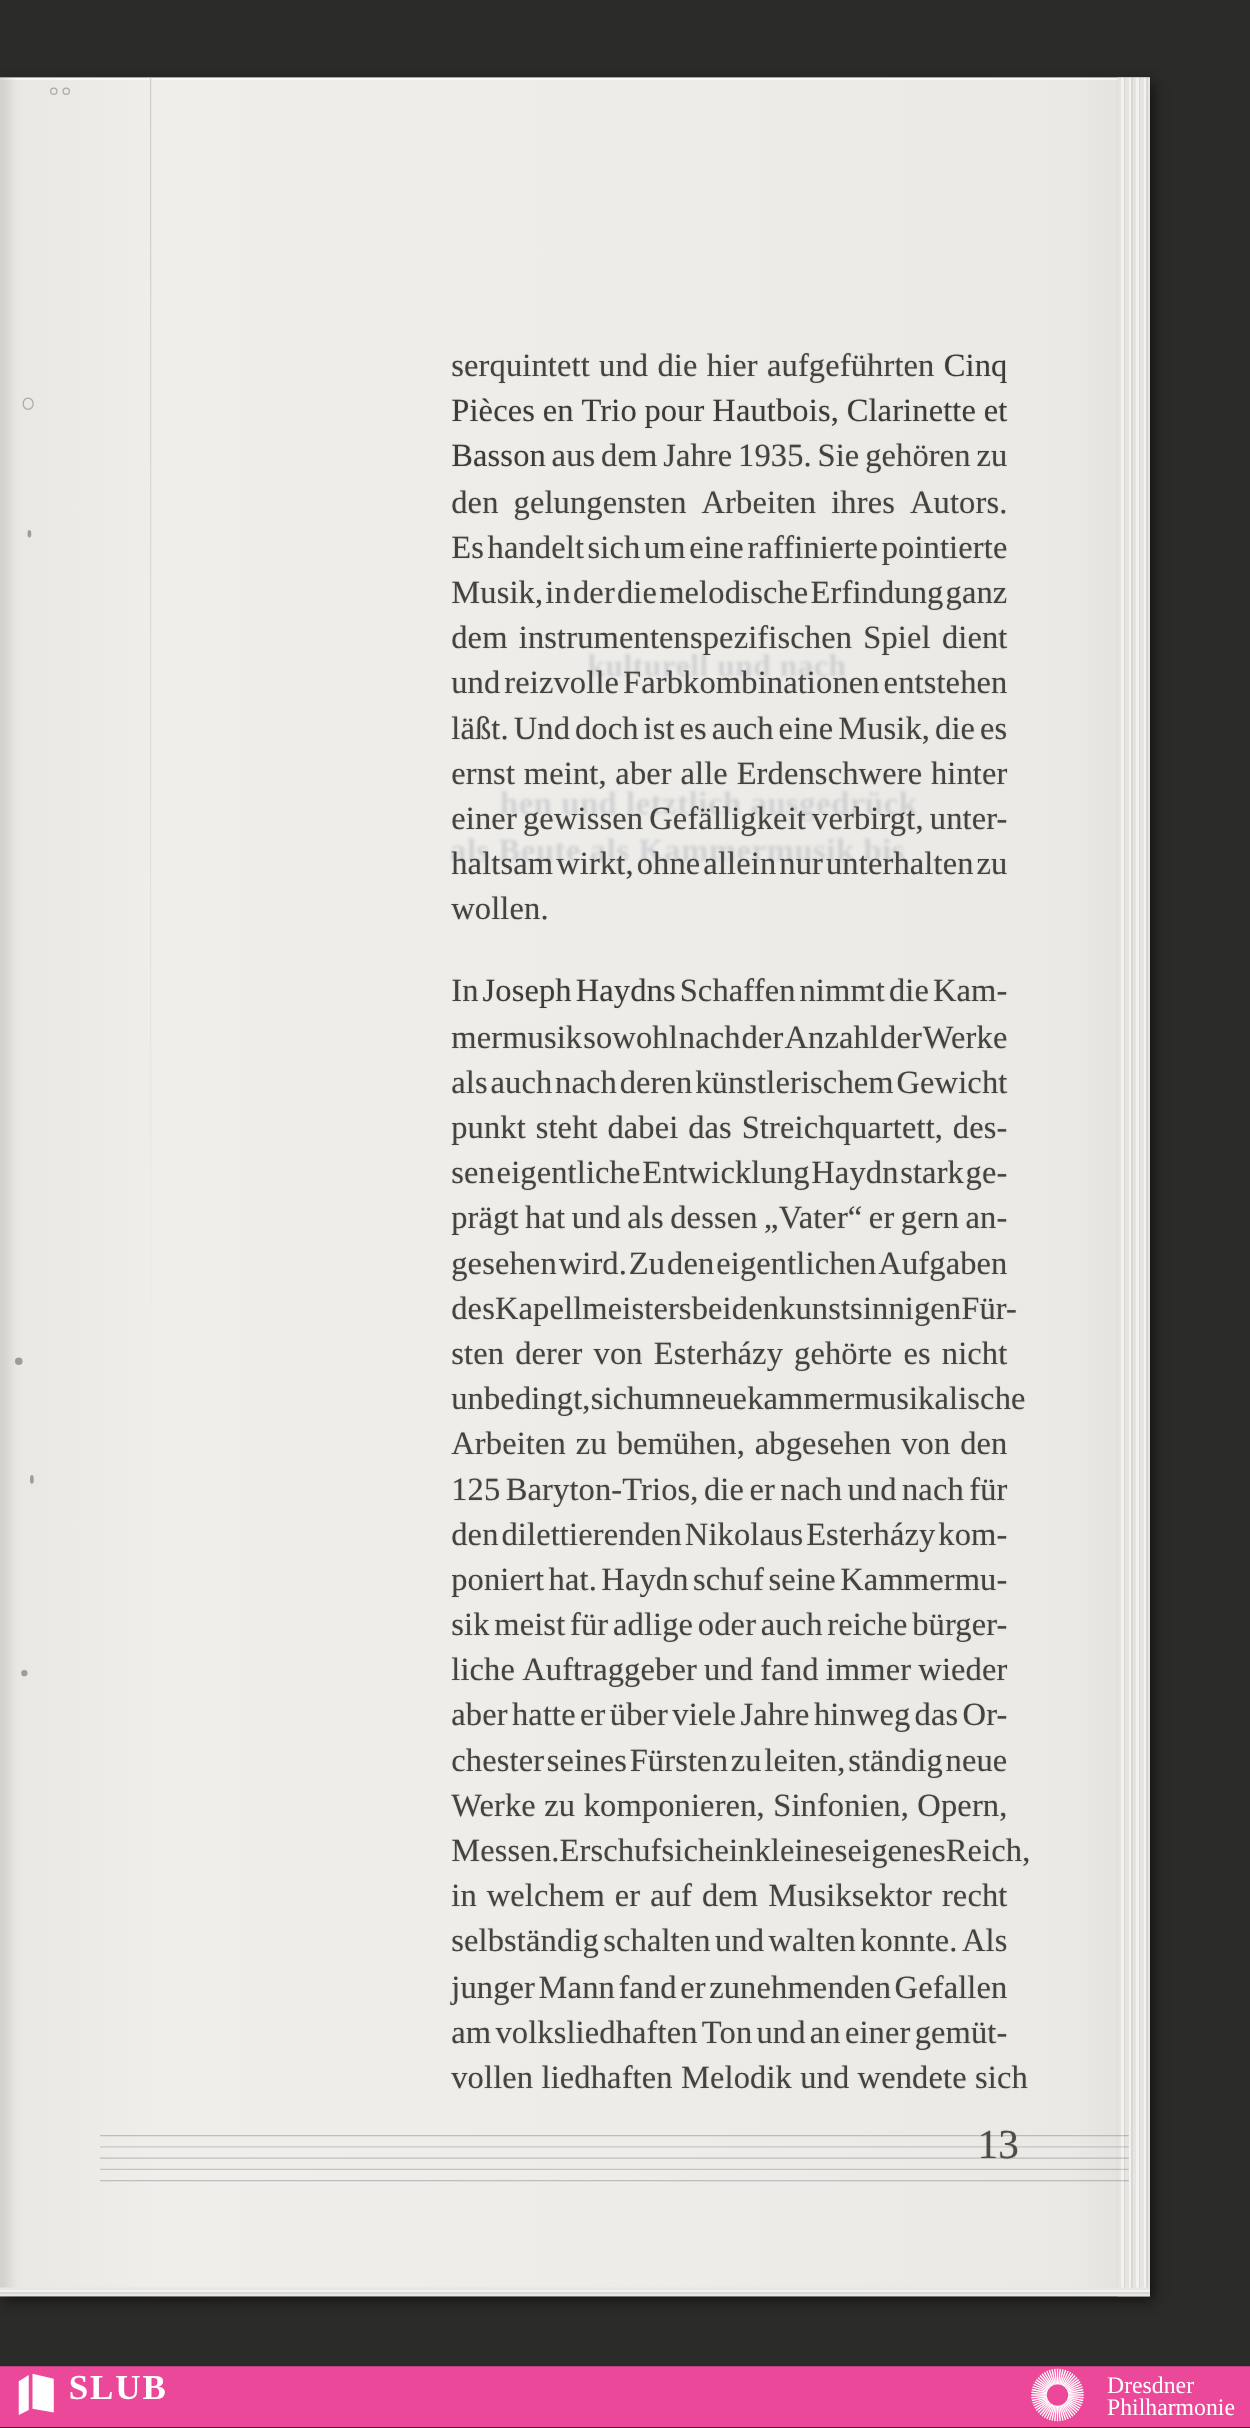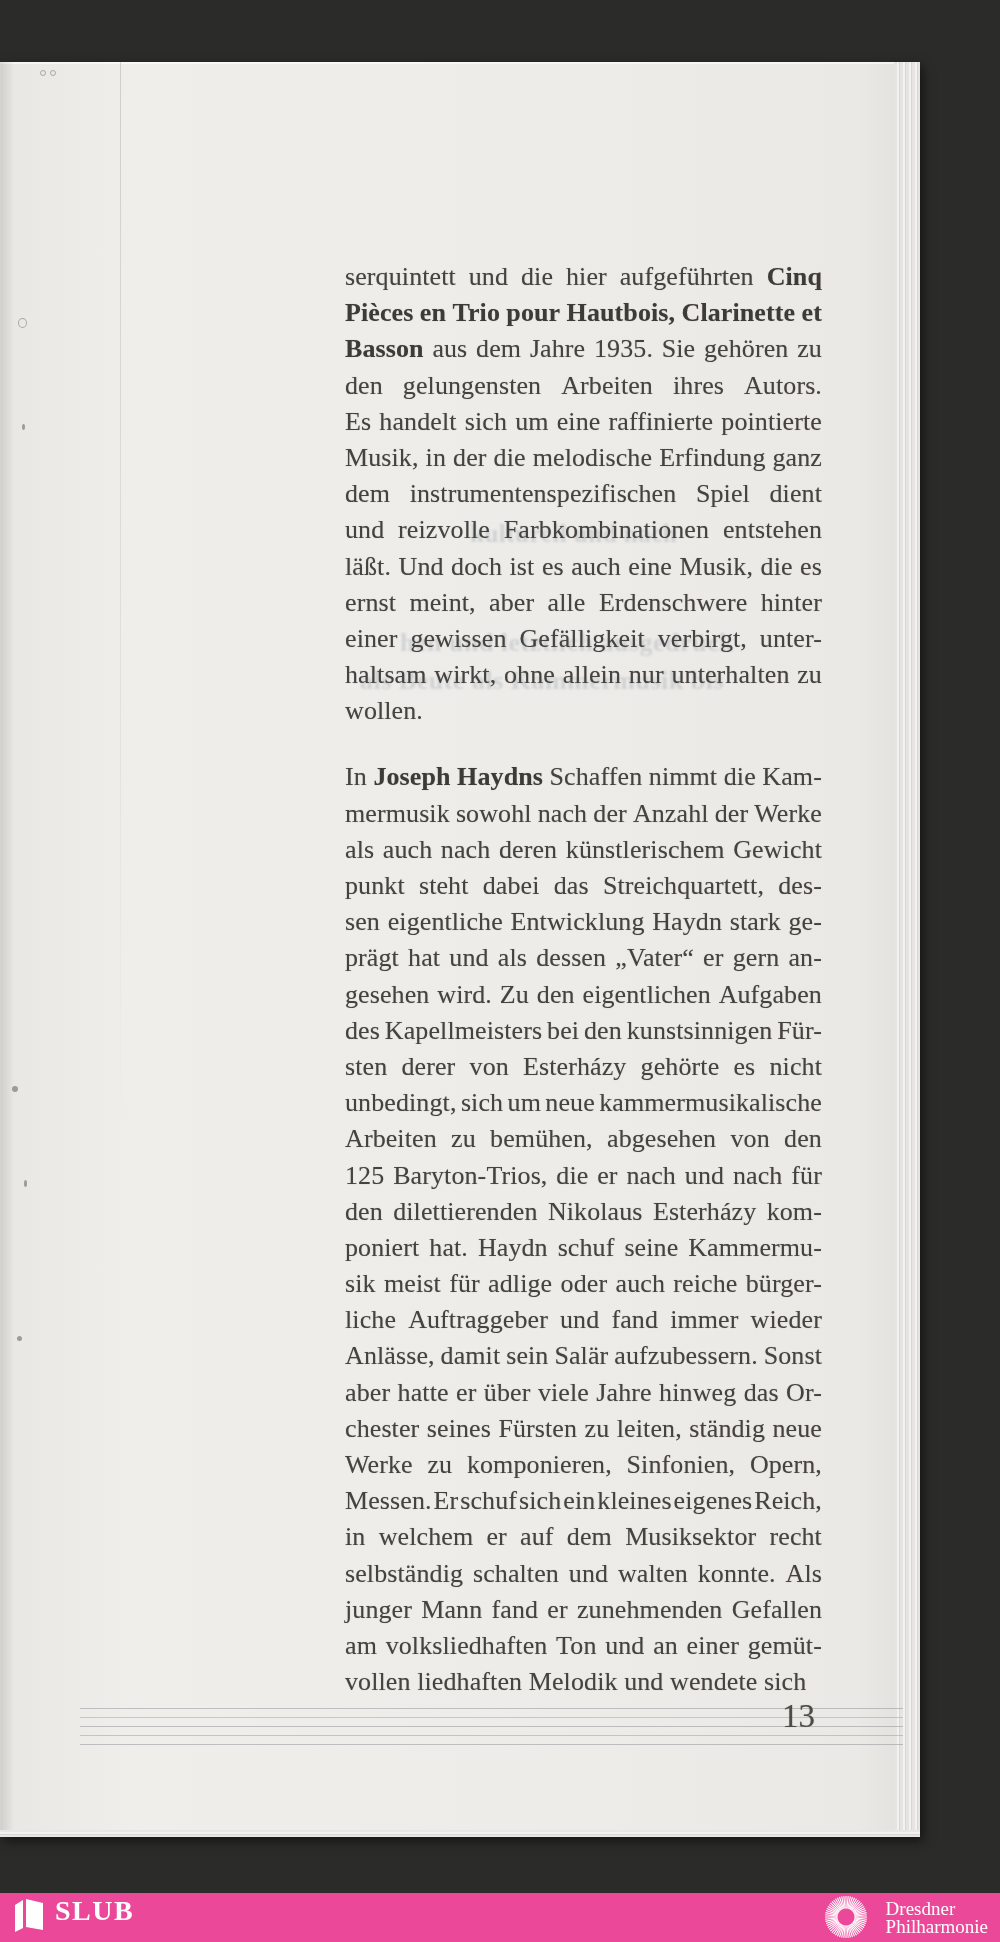--- a/index.html
+++ b/index.html
@@ -15,26 +15,26 @@
   .page-crease{position:absolute;left:120px;top:0;width:1px;height:60%;
         background:linear-gradient(rgba(150,148,142,.35),rgba(150,148,142,0));}
   .edge-stack-right{position:absolute;right:0;top:0;width:26px;height:100%;
         background:repeating-linear-gradient(90deg,#e6e4e1 0 3px,#f3f2f0 3px 5px,#d9d7d3 5px 6px);}
   .edge-stack-bottom{position:absolute;left:0;bottom:0;width:100%;height:7px;
         background:repeating-linear-gradient(180deg,#e8e6e3 0 2px,#f2f1ef 2px 4px,#d8d6d2 4px 5px);}
   
   .text-block{position:absolute;left:345px;top:197px;width:477px;color:#45433f;
         font-size:26px;letter-spacing:.1px;
         text-shadow:0 0 1px rgba(69,67,63,.35);}
-  .para{margin:0;}
+  .para{margin:16px;}
   .para + .para{margin-top:30px;}
   .line{display:flex;justify-content:space-between;align-items:baseline;
         height:36.2px;line-height:36.2px;white-space:nowrap;overflow:visible;}
   .line.last{display:block;}
-  .line .b{font-weight:bold;color:#3d3b37;}
+  .line .b{font-weight:normal;color:#3d3b37;}
   
   .ghost{position:absolute;color:#8d95a1;opacity:.30;filter:blur(1.3px);
         font-weight:600;white-space:nowrap;letter-spacing:.5px;}
   
   .staff{position:absolute;left:80px;top:1646px;width:823px;}
   .staff i{display:block;height:1px;margin-bottom:8px;background:rgba(125,125,132,.42);}
   .staff i:nth-child(2){background:rgba(125,125,132,.34);}
   .staff i:nth-child(4){background:rgba(125,125,132,.36);}
   .folio{position:absolute;left:782px;top:1635px;width:60px;font-size:33px;line-height:38px;
         color:#4e4c47;text-shadow:0 0 1px rgba(70,68,64,.4);}
@@ -310,28 +310,20 @@
             <span>reiche</span>
             <span>bürger-</span>
           </div>
           <div class="line">
             <span>liche</span>
             <span>Auftraggeber</span>
             <span>und</span>
             <span>fand</span>
             <span>immer</span>
             <span>wieder</span>
-          </div>
-          <div class="line">
-            <span>Anlässe,</span>
-            <span>damit</span>
-            <span>sein</span>
-            <span>Salär</span>
-            <span>aufzubessern.</span>
-            <span>Sonst</span>
           </div>
           <div class="line">
             <span>aber</span>
             <span>hatte</span>
             <span>er</span>
             <span>über</span>
             <span>viele</span>
             <span>Jahre</span>
             <span>hinweg</span>
             <span>das</span>

